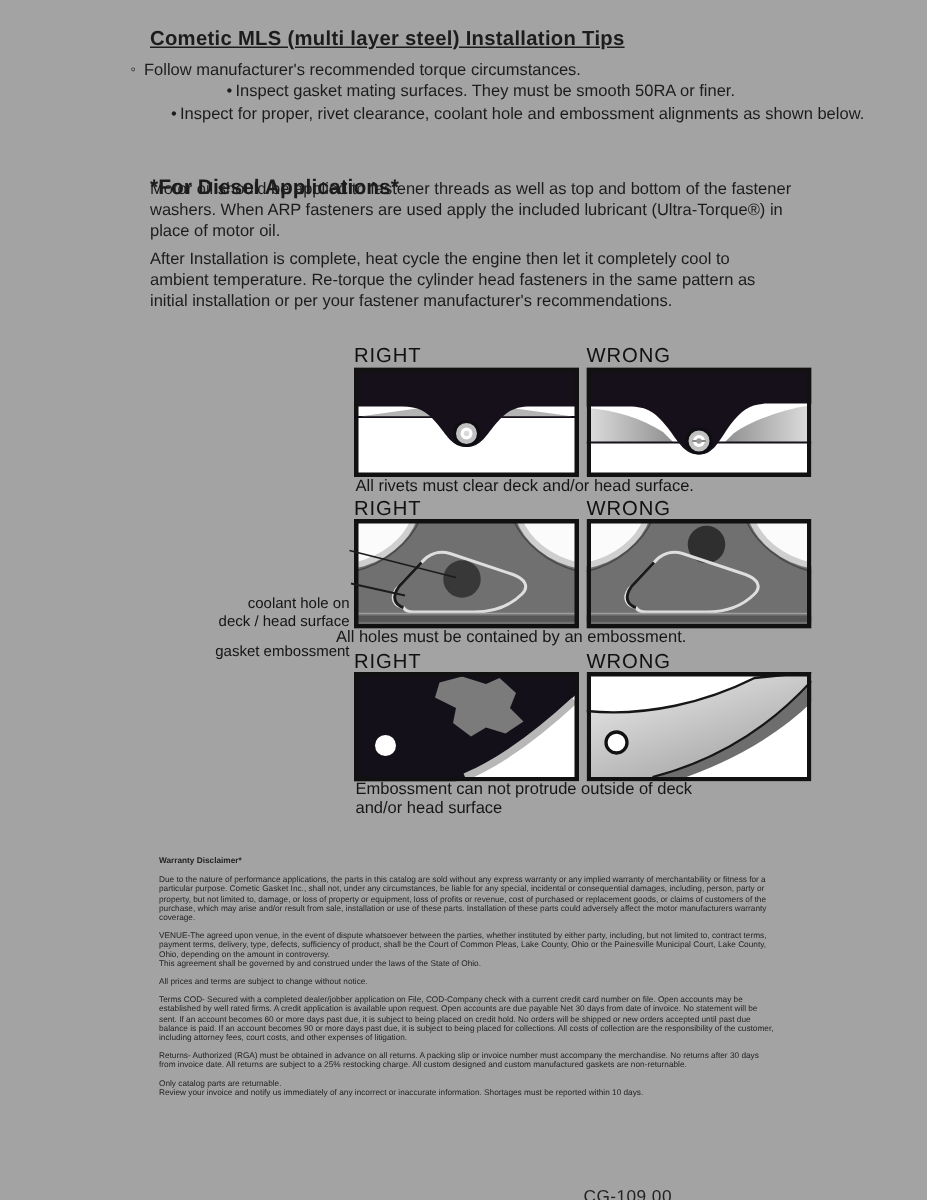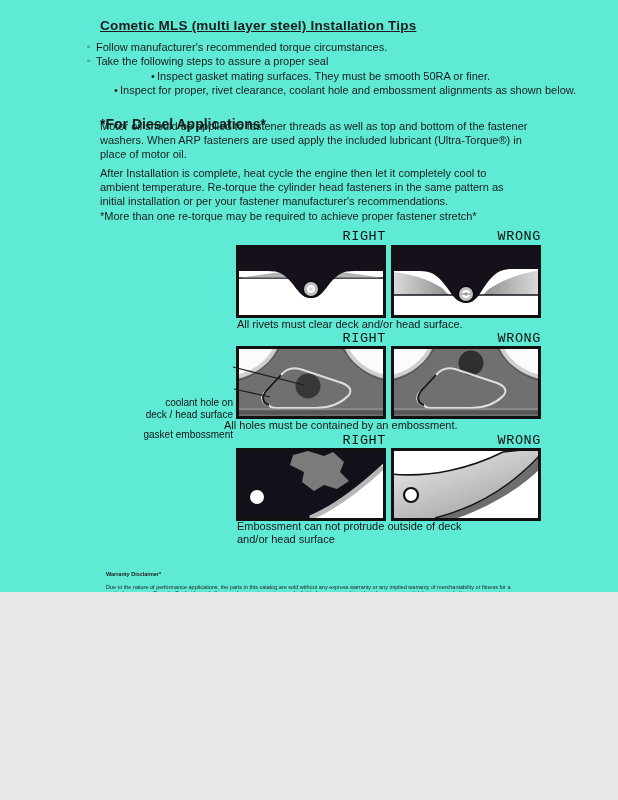--- a/index.html
+++ b/index.html
@@ -1,38 +1,38 @@
 <!DOCTYPE html>
 <html><head>
 <meta charset="utf-8">
 <style>
   html,body{margin:0;padding:0;background:#e8e8e8;}
   .page{
-    position:relative;width:618px;height:592px;margin:0 auto;
-    background:#5eead4;overflow:hidden;
+    position:relative;width:618px;height:800px;margin:0 auto;
+    background:#a3a3a3;overflow:hidden;
     font-family:"Liberation Sans","DejaVu Sans",sans-serif;
     color:#1c1c1c;
   }
   .abs{position:absolute;}
   .title{
     left:100px;top:18px;font-size:13.5px;font-weight:bold;
     text-decoration:underline;letter-spacing:.2px;
   }
   .bullets{left:87px;top:40px;font-size:11px;line-height:14.4px;width:440px;}
   .bullet-row{white-space:nowrap;}
   .bullet-row .glyph{display:inline-block;width:9px;font-size:10px;vertical-align:top;}
   .sub{margin-left:25px;text-align:center;}
   .sub .glyph{width:8px;font-size:11px;}
   .diesel-heading{left:100px;top:116px;font-size:14px;font-weight:bold;}
   .para{left:100px;width:428px;font-size:11px;line-height:14px;}
   .p1{top:119px;}
   .p2{top:166px;}
   .p3{top:209px;}
   .dlabel{
-    width:150px;text-align:right;font-size:13.5px;letter-spacing:.6px;color:#111;font-family:Liberation Mono, monospace;
+    width:150px;text-align:left;font-size:13.5px;letter-spacing:.6px;color:#111;
   }
   .panel{display:block;}
   .caption{font-size:11px;line-height:13px;color:#161616;}
   .side-label{
     width:138px;text-align:right;font-size:10px;line-height:12px;color:#141414;margin-top:48px;
   }
   .overlay{pointer-events:none;z-index:6;}
   .disclaimer{
     left:106px;top:571px;width:412px;font-size:5.5px;line-height:6.2px;color:#222;
   }
@@ -42,29 +42,27 @@
 </style>
 </head>
 <body>
 
 <div class="page">
 
   <div class="abs title">Cometic MLS (multi layer steel) Installation Tips</div>
 
   <div class="abs bullets">
     <div class="bullet-row"><span class="glyph">◦</span><span>Follow manufacturer's recommended torque circumstances.</span></div>
-    <div class="bullet-row"><span class="glyph">◦</span><span>Take the following steps to assure a proper seal</span></div>
     <div class="bullet-row sub"><span class="glyph">•</span><span>Inspect gasket mating surfaces.  They must be smooth 50RA or finer.</span></div>
     <div class="bullet-row sub"><span class="glyph">•</span><span>Inspect for proper, rivet clearance, coolant hole and embossment alignments as shown below.</span></div>
   </div>
 
   <div class="abs diesel-heading">*For Diesel Applications*</div>
   <div class="abs para p1">Motor oil should be applied to fastener threads as well as top and bottom of the fastener washers. When ARP fasteners are used apply the included lubricant (Ultra-Torque®) in place of motor oil.</div>
   <div class="abs para p2">After Installation is complete, heat cycle the engine then let it completely cool to ambient temperature. Re-torque the cylinder head fasteners in the same pattern as initial installation or per your fastener manufacturer's recommendations.</div>
-  <div class="abs para p3">*More than one re-torque may be required to achieve proper fastener stretch*</div>
 
   <div class="abs dlabel" style="left:236px;top:229px;">RIGHT</div>
   <div class="abs dlabel" style="left:391px;top:229px;">WRONG</div>
 
   <svg class="abs panel" style="left:236px;top:245px;" width="150" height="73" viewBox="0 0 150 73">
     <rect x="0" y="0" width="150" height="73" fill="#ffffff"></rect>
     <path d="M0,33 H150" stroke="#16101b" stroke-width="1.4"></path>
     <path d="M5,32.5 L48,26.5 L53,32.5 Z" fill="#b4b4b4"></path>
     <path d="M145,32.5 L102,26.5 L97,32.5 Z" fill="#b4b4b4"></path>
     <path d="M0,0 H150 V26 H118 C107,26 102,29 95,37 C88,45 85,53 75,53 C65,53 62,45 55,37 C48,29 43,26 32,26 H0 Z" fill="#16101b"></path>

